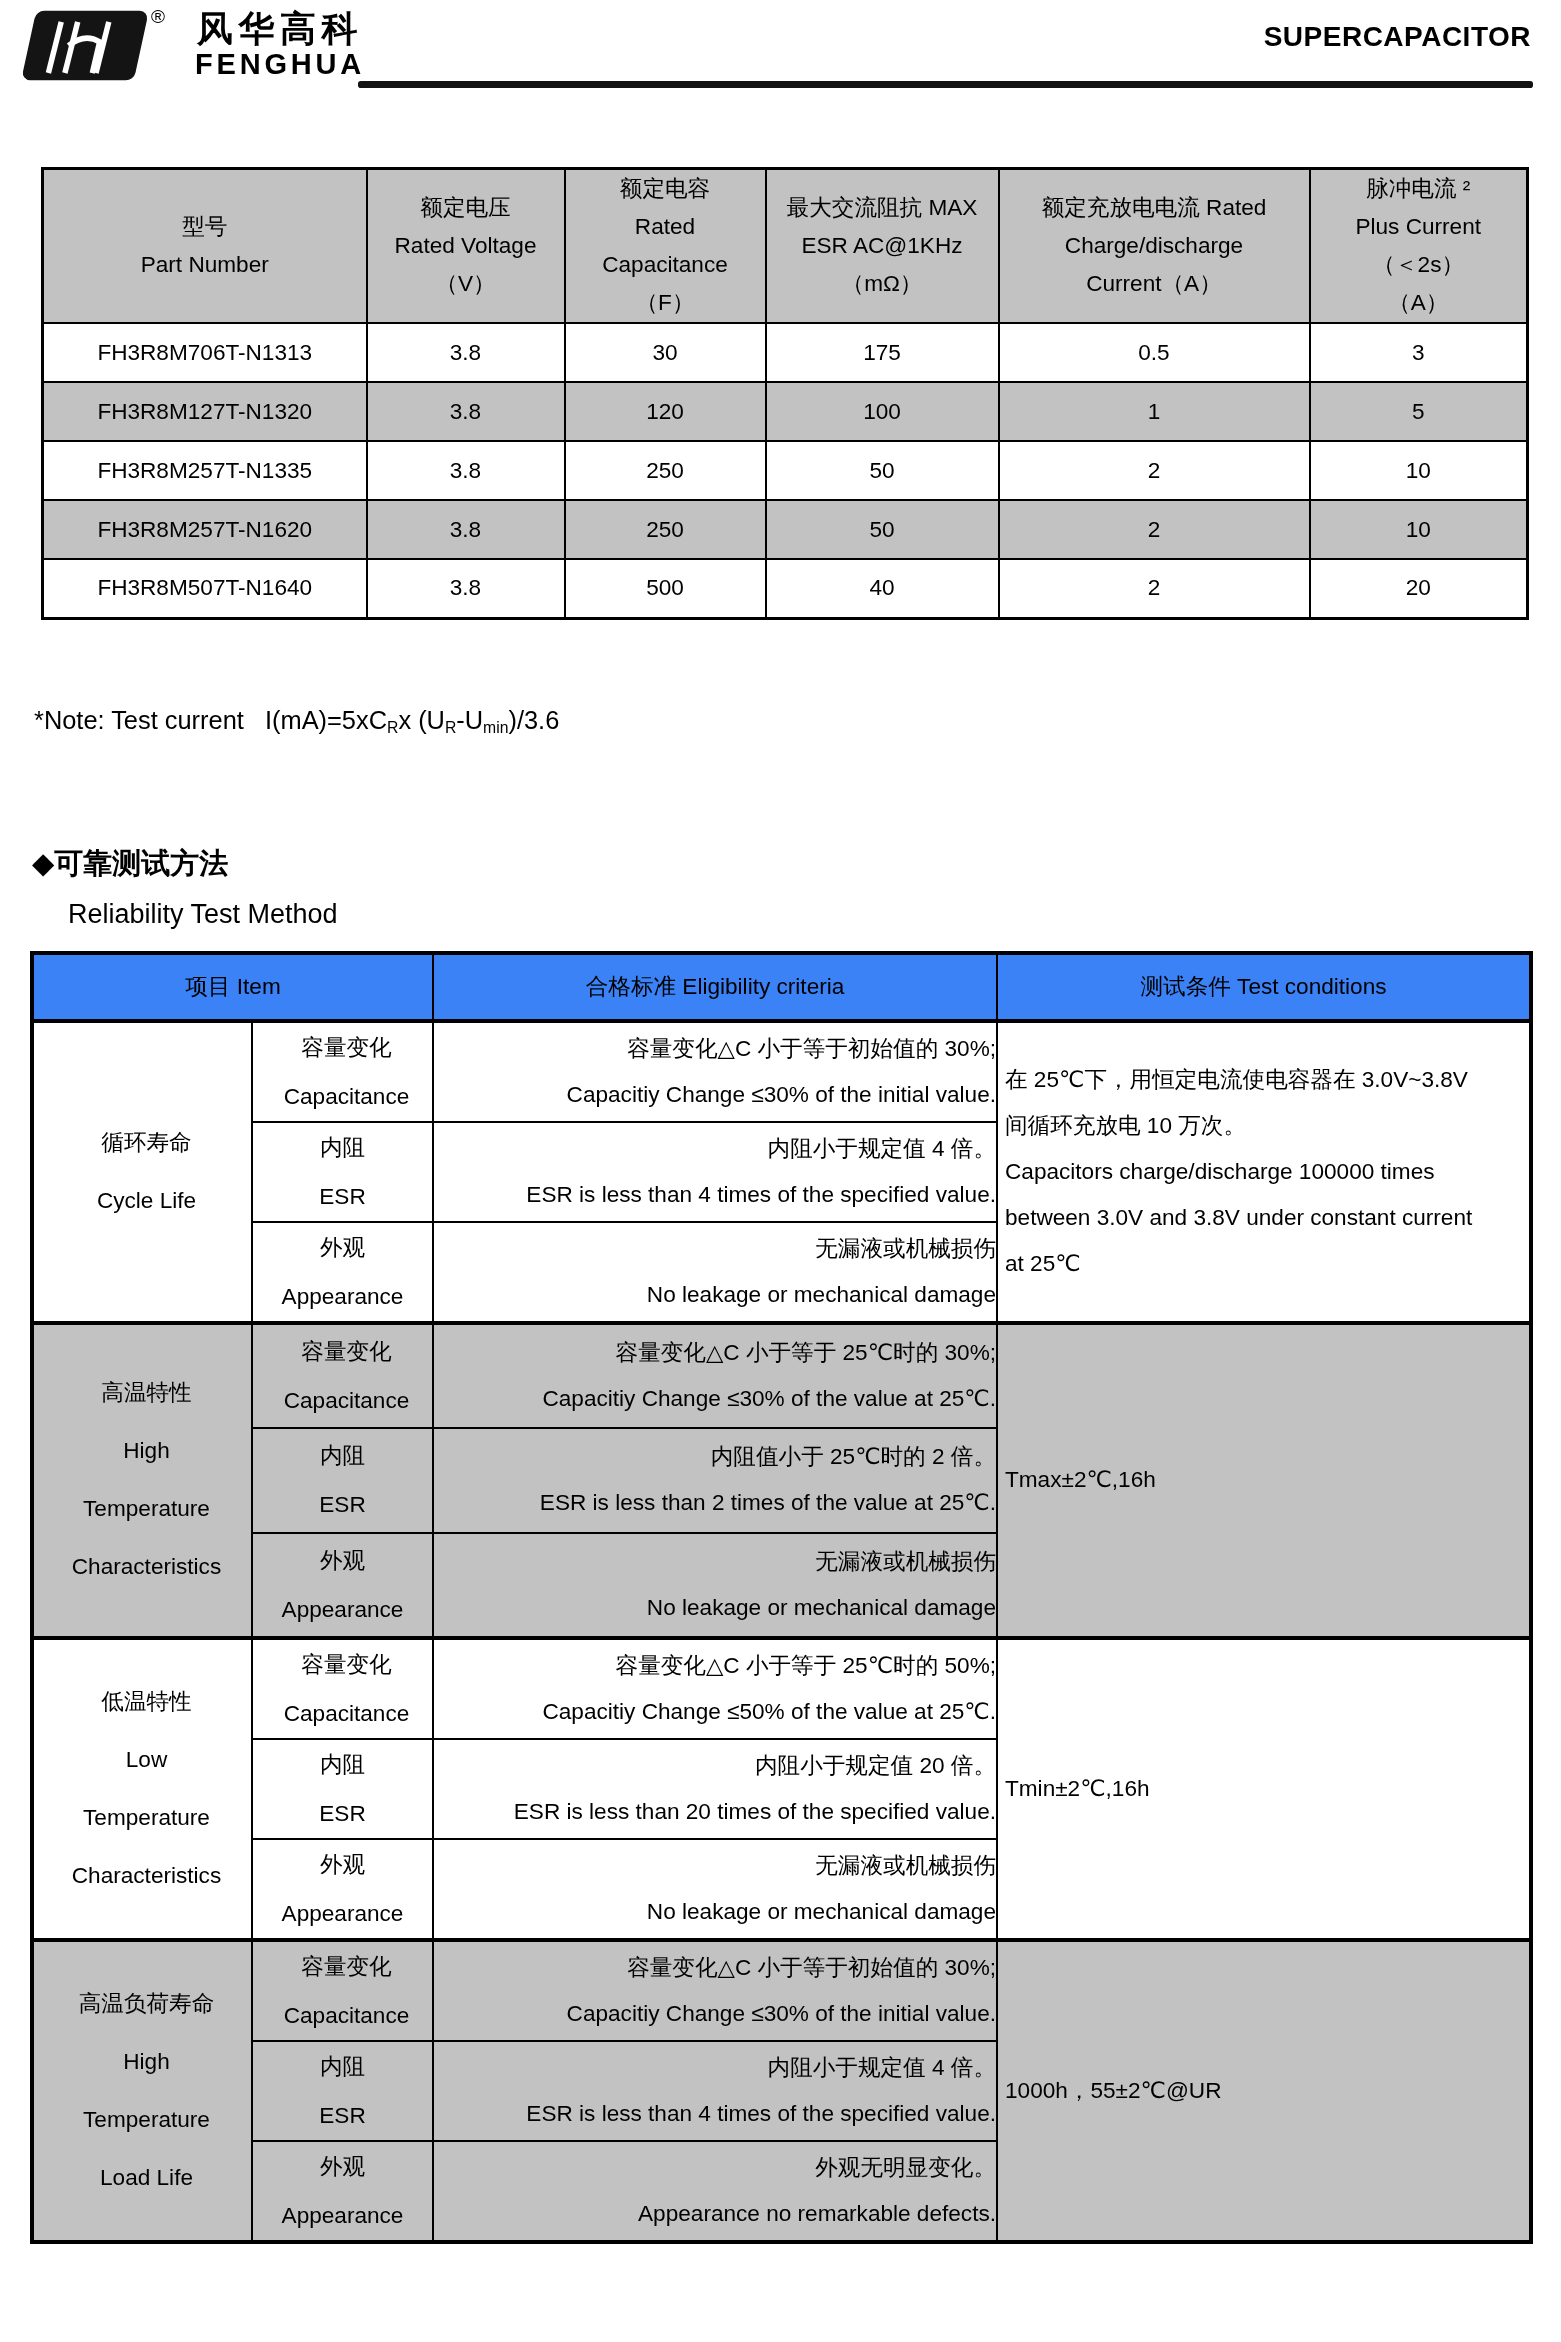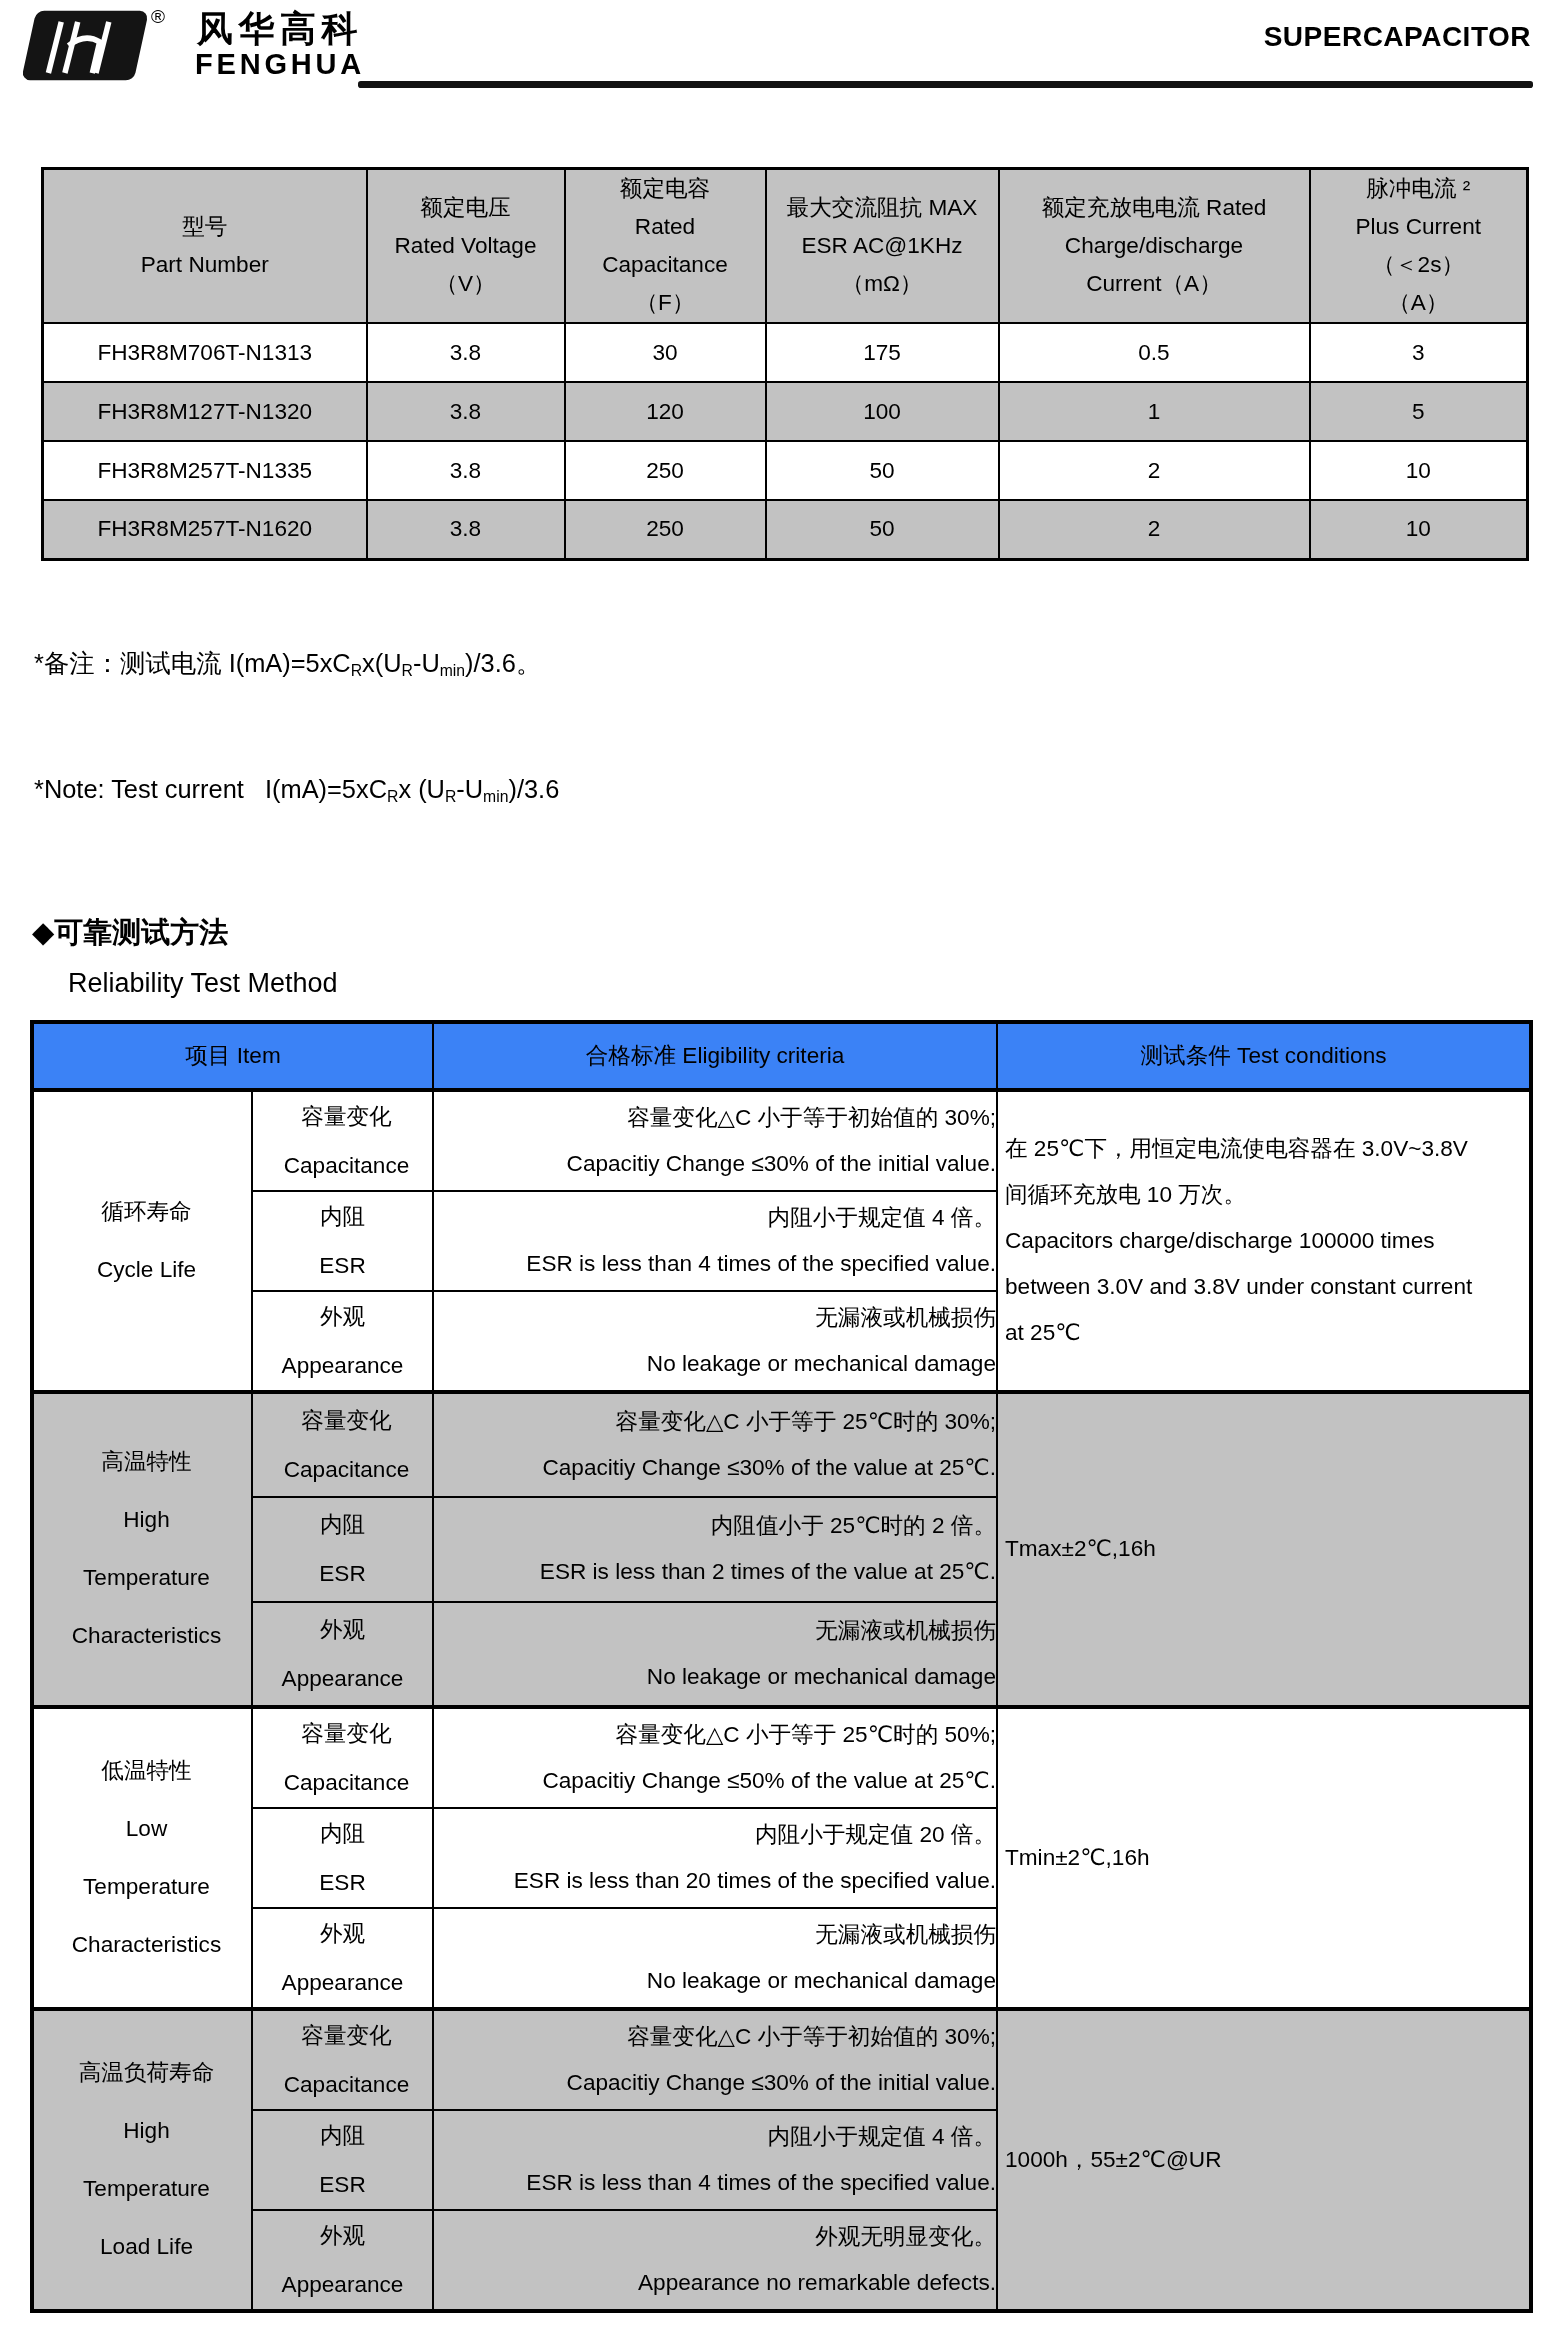--- a/index.html
+++ b/index.html
@@ -130,25 +130,32 @@
         <td>10</td>
       </tr>
       <tr class="gray">
         <td>FH3R8M257T-N1620</td>
         <td>3.8</td>
         <td>250</td>
         <td>50</td>
         <td>2</td>
         <td>10</td>
       </tr>
+      <tr>
+        <td>FH3R8M507T-N1640</td>
+        <td>3.8</td>
+        <td>500</td>
+        <td>40</td>
+        <td>2</td>
+        <td>20</td>
+      </tr>
     </tbody>
   </table>
 
   <div class="notes">
-    <p class="note"><span>*备注：测试电流 I(mA)=5xC</span><sub>R</sub><span>x(U</span><sub>R</sub><span>-U</span><sub>min</sub><span>)/3.6。</span></p>
     <p class="note"><span>*Note: Test current   I(mA)=5xC</span><sub>R</sub><span>x (U</span><sub>R</sub><span>-U</span><sub>min</sub><span>)/3.6</span></p>
   </div>
 
   <div class="sec-title-zh">◆可靠测试方法</div>
   <div class="sec-title-en">Reliability Test Method</div>
 
   <table class="rel-table">
     <colgroup>
       <col style="width:220px">
         <col style="width:181px">

